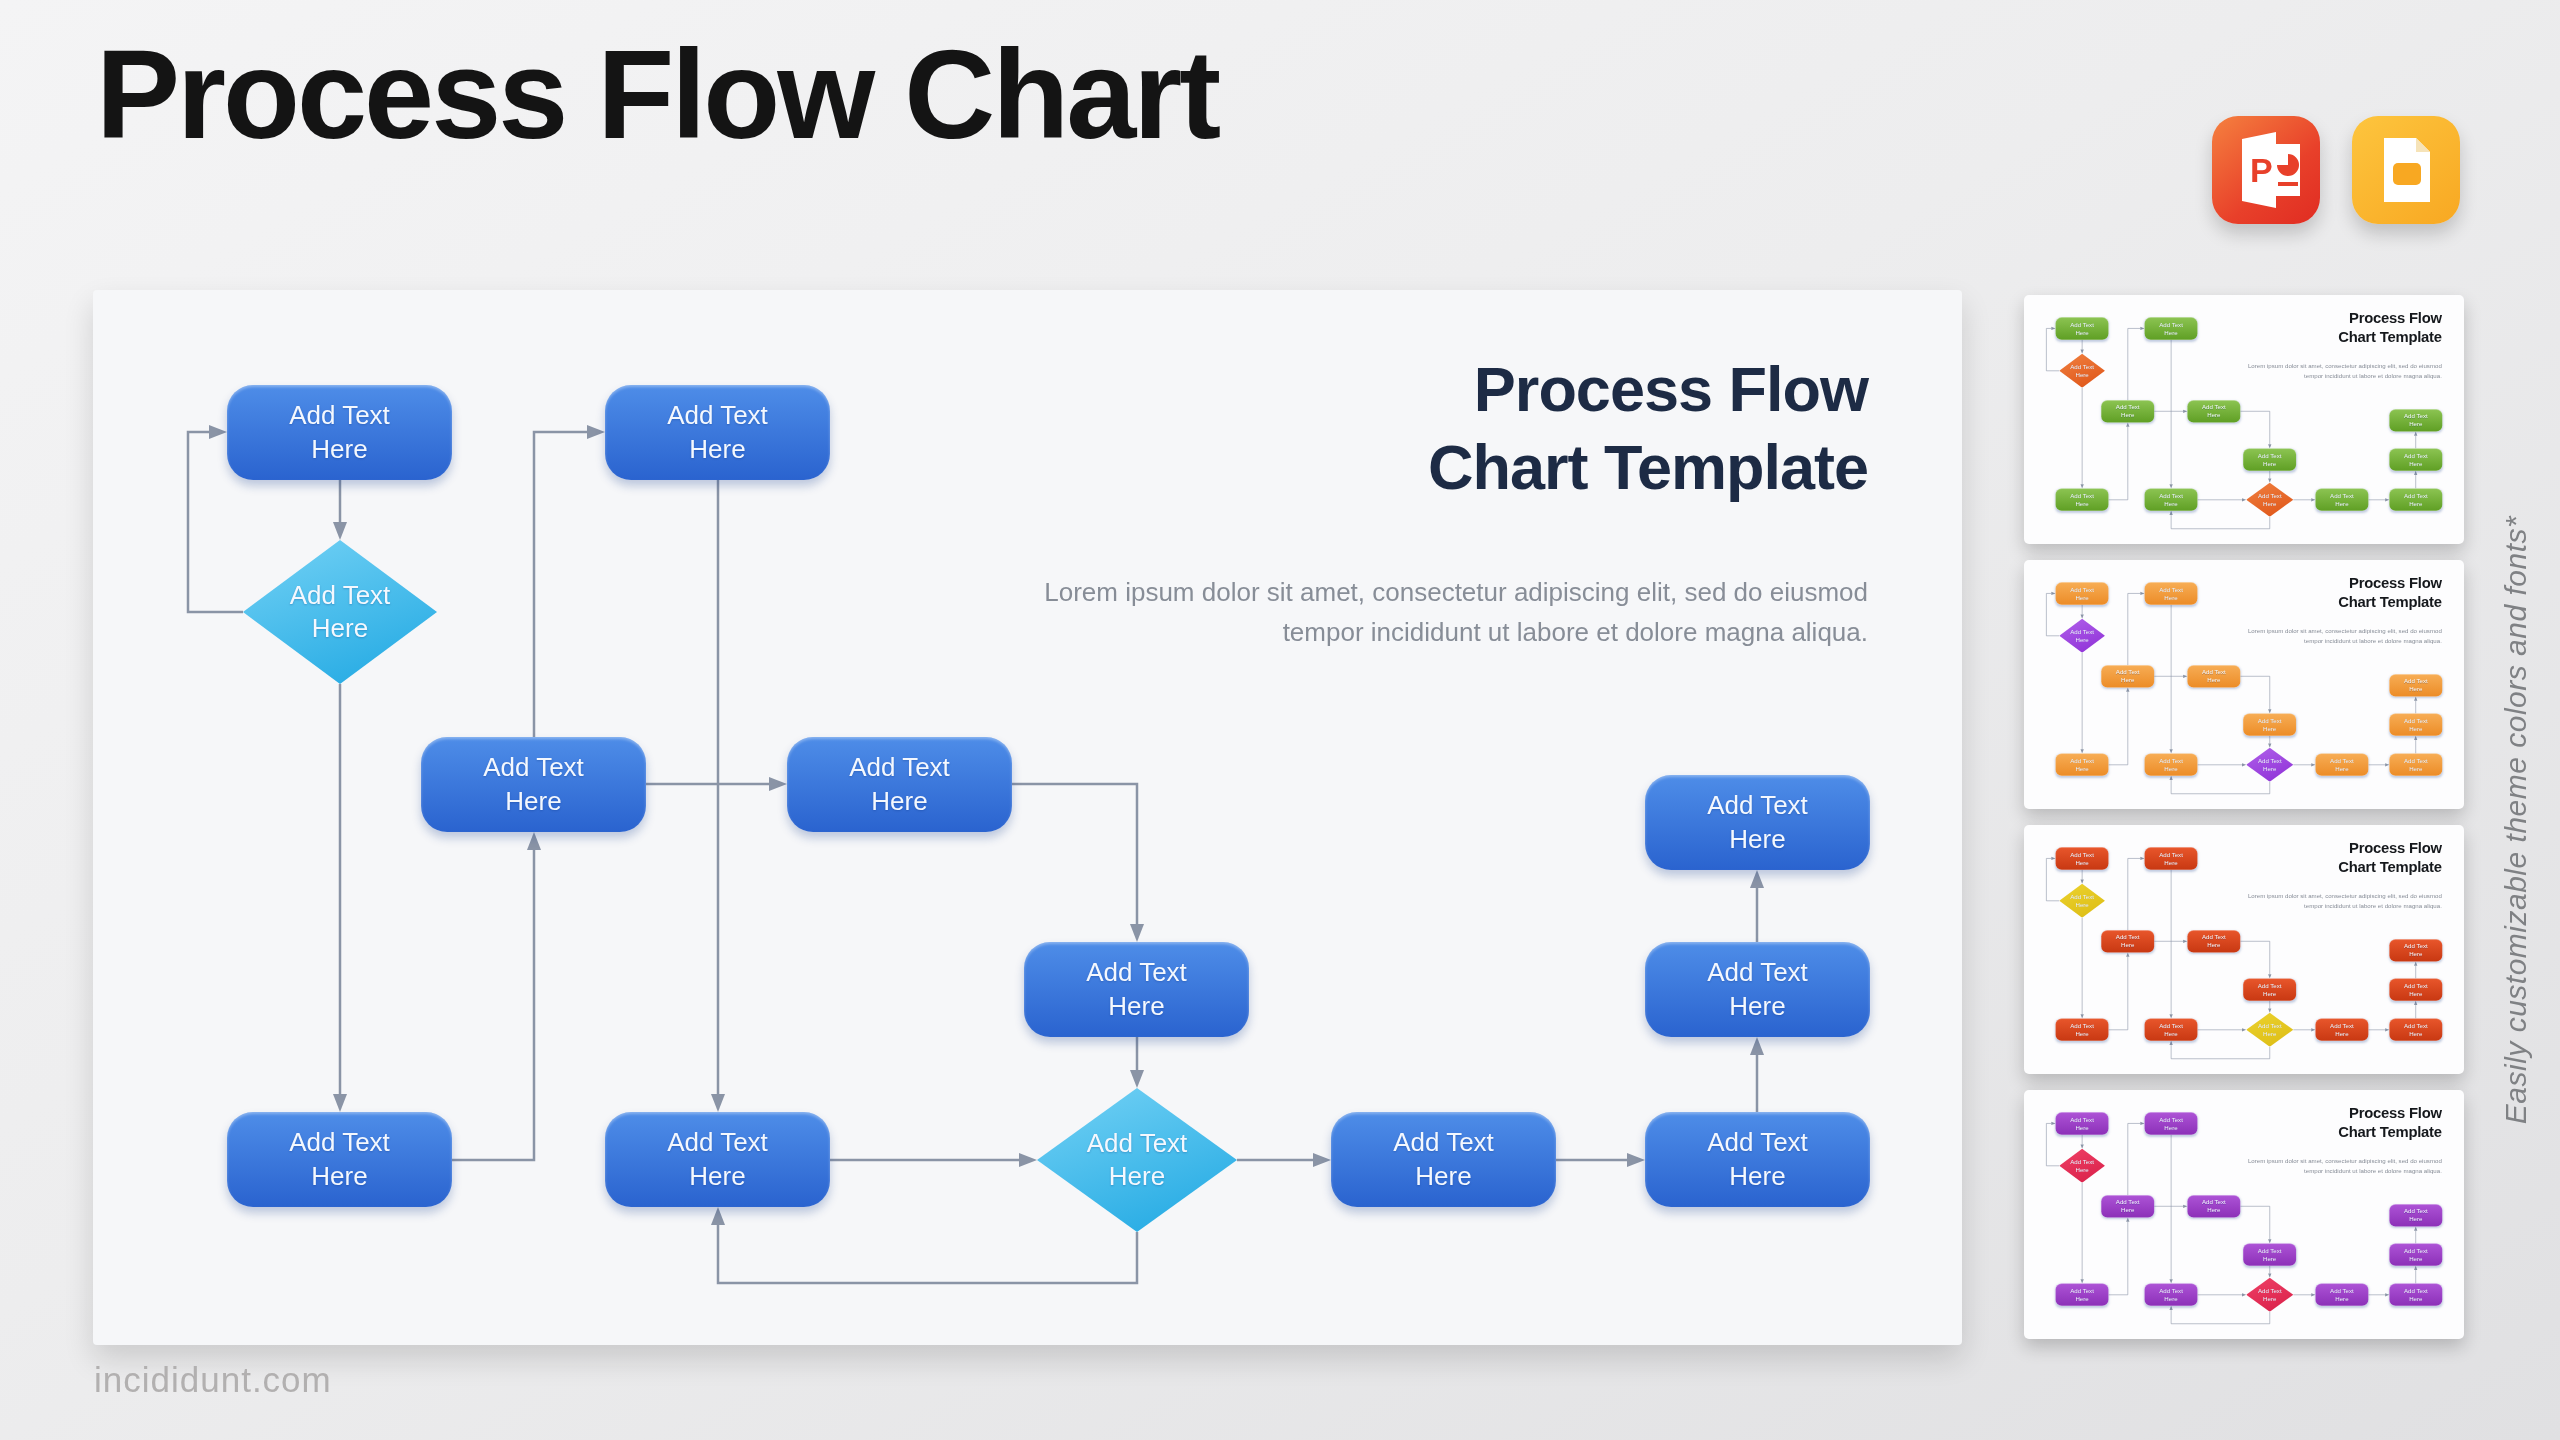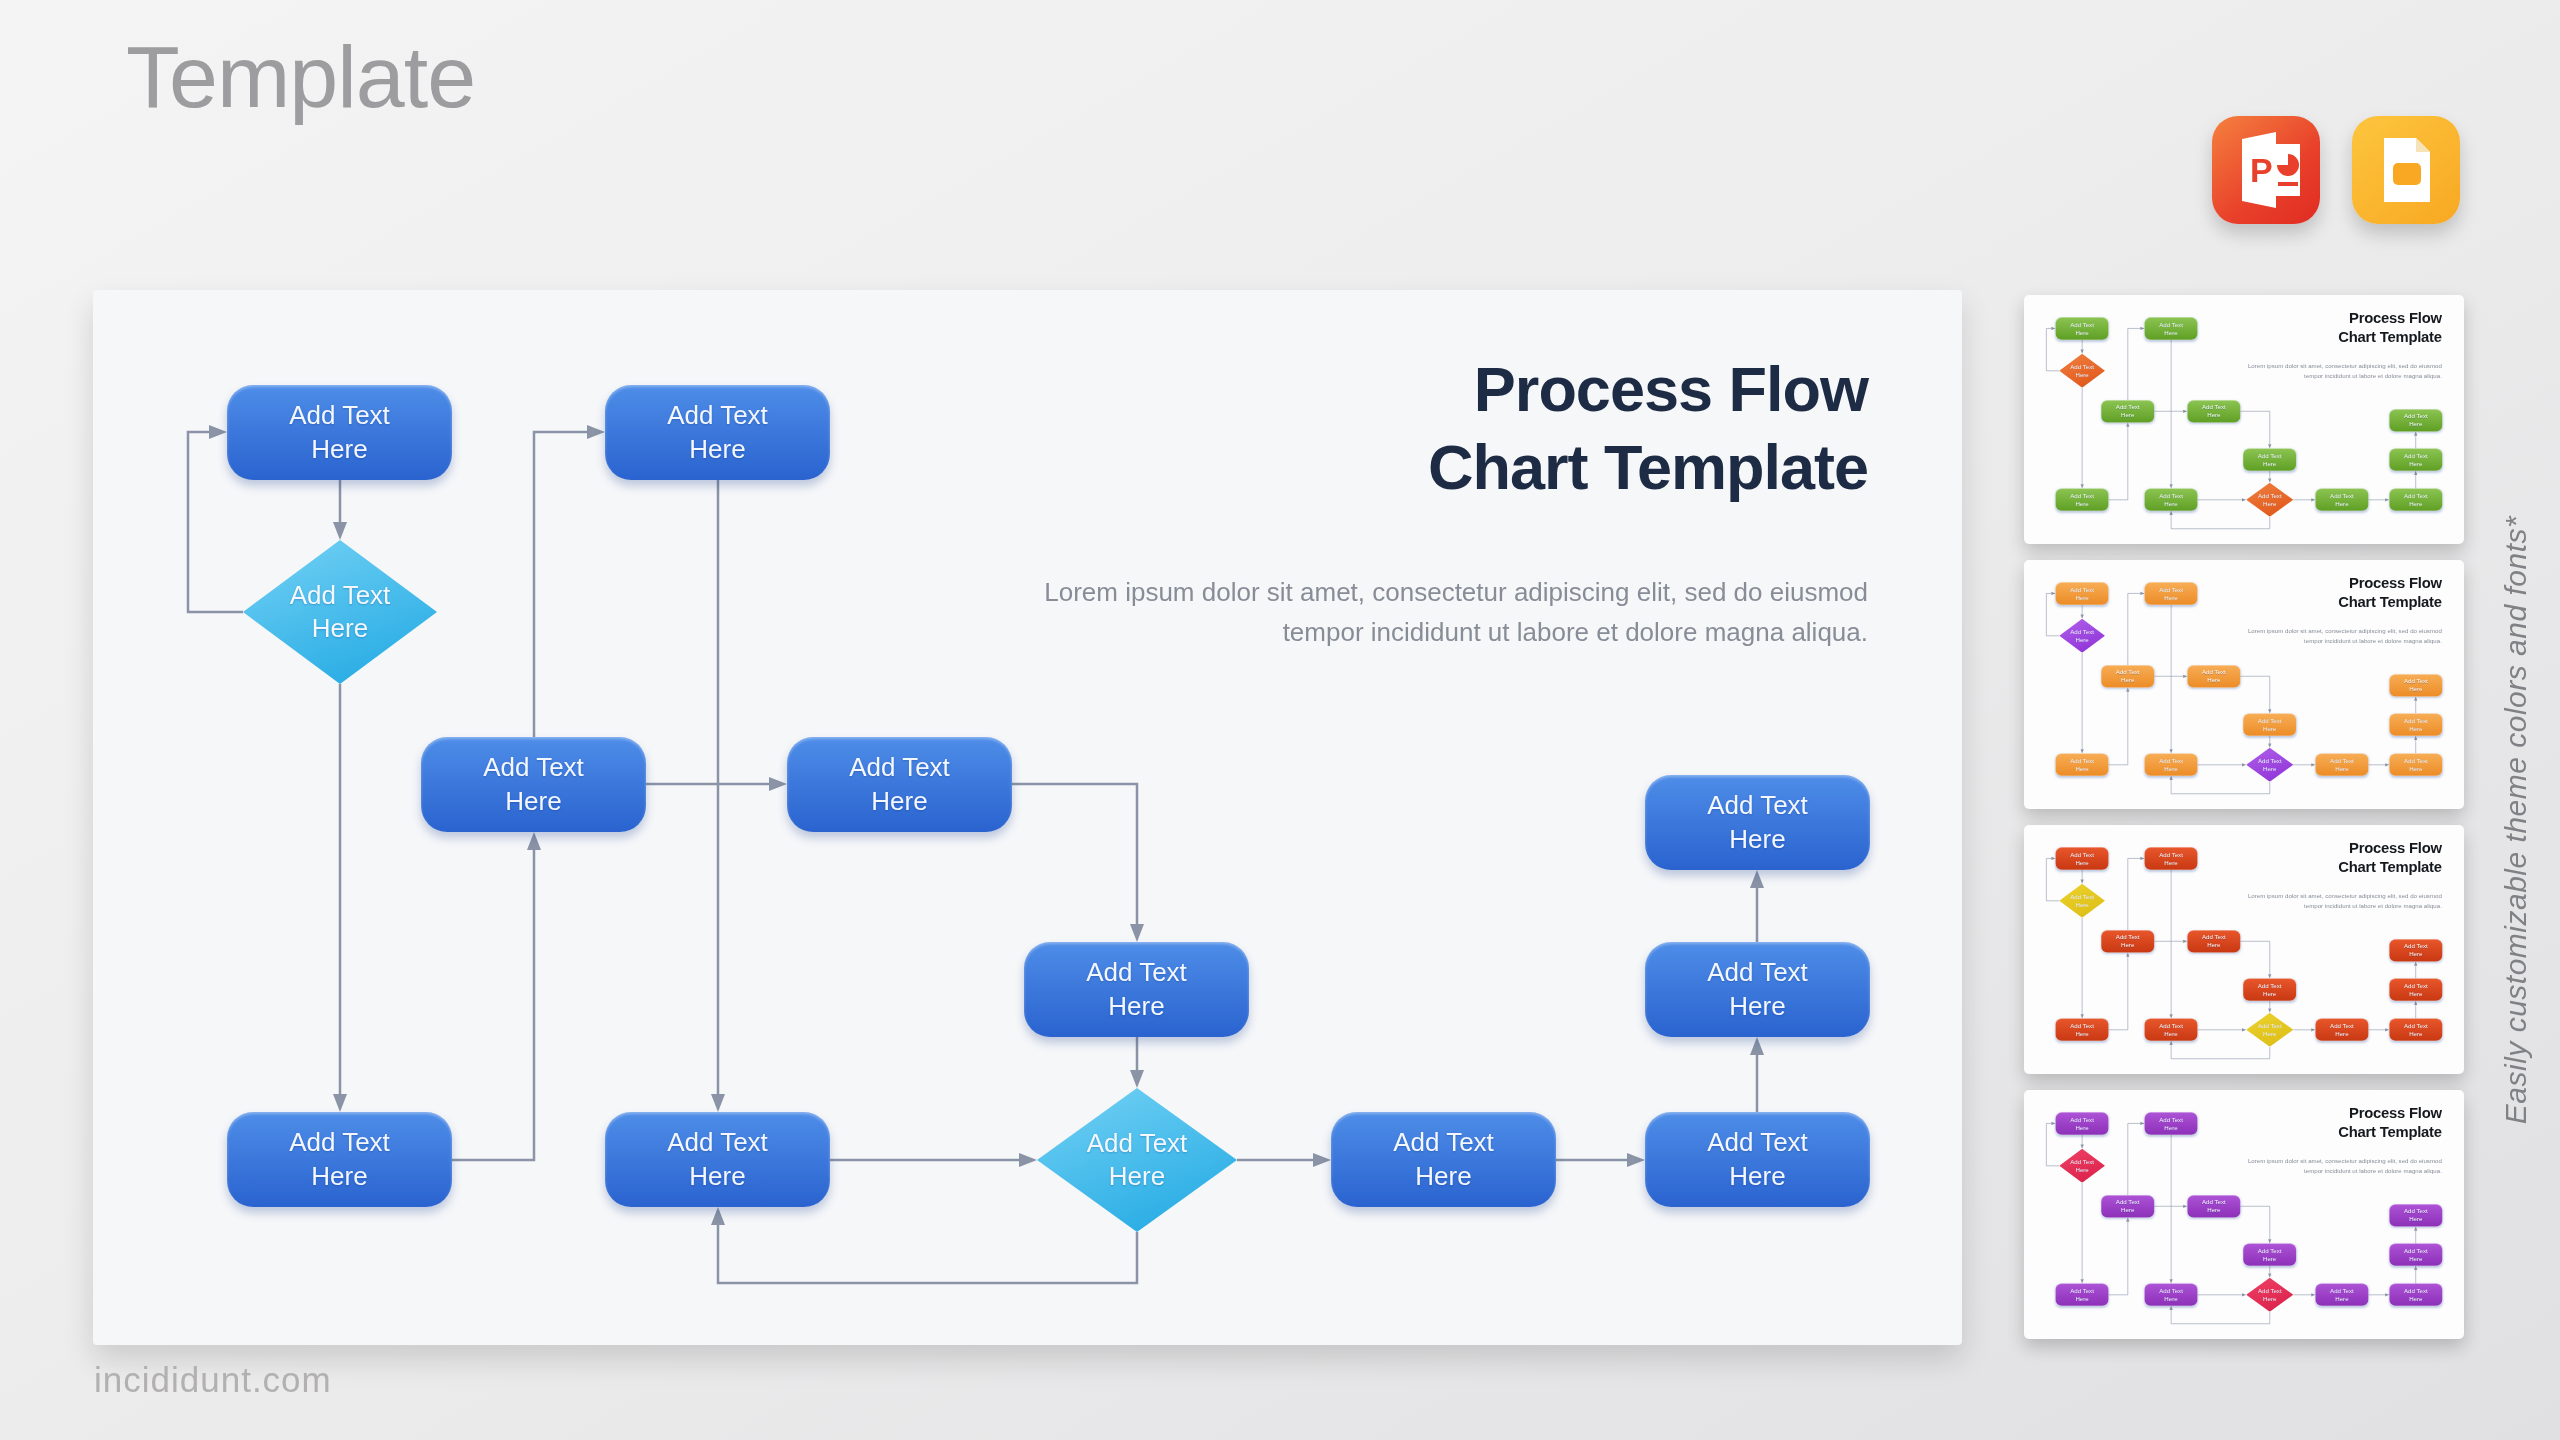--- a/index.html
+++ b/index.html
@@ -73,21 +73,21 @@
     position:absolute; left:2516px; top:820px;
     transform:translate(-50%,-50%) rotate(-90deg);
     white-space:nowrap; font-size:30px; font-style:italic; color:#7f8184; letter-spacing:.5px;
   }
   .watermark { position:absolute; left:94px; top:1360px; font-size:35px; color:#b2b0b0; letter-spacing:1px; }
 </style>
 </head>
 <body>
 
 <div class="header">
-  <div class="subtitle">Template</div>
+  <h1>Process Flow Chart</h1>
 </div>
 
 <div class="app-icon ppt">
   <svg viewBox="0 0 108 108">
     <polygon points="30,23 64,16 64,92 30,85" fill="#ffffff"></polygon>
     <rect x="64" y="28" width="24" height="52" fill="#ffffff"></rect>
     <path d="M76 38 a11 11 0 1 1 -11 11 L76 49 Z" fill="#e8402a"></path>
     <rect x="66" y="66" width="20" height="4" fill="#e8402a"></rect>
     <text class="ppt-letter" x="38" y="66" font-size="34" fill="#e8402a">P</text>
   </svg>

